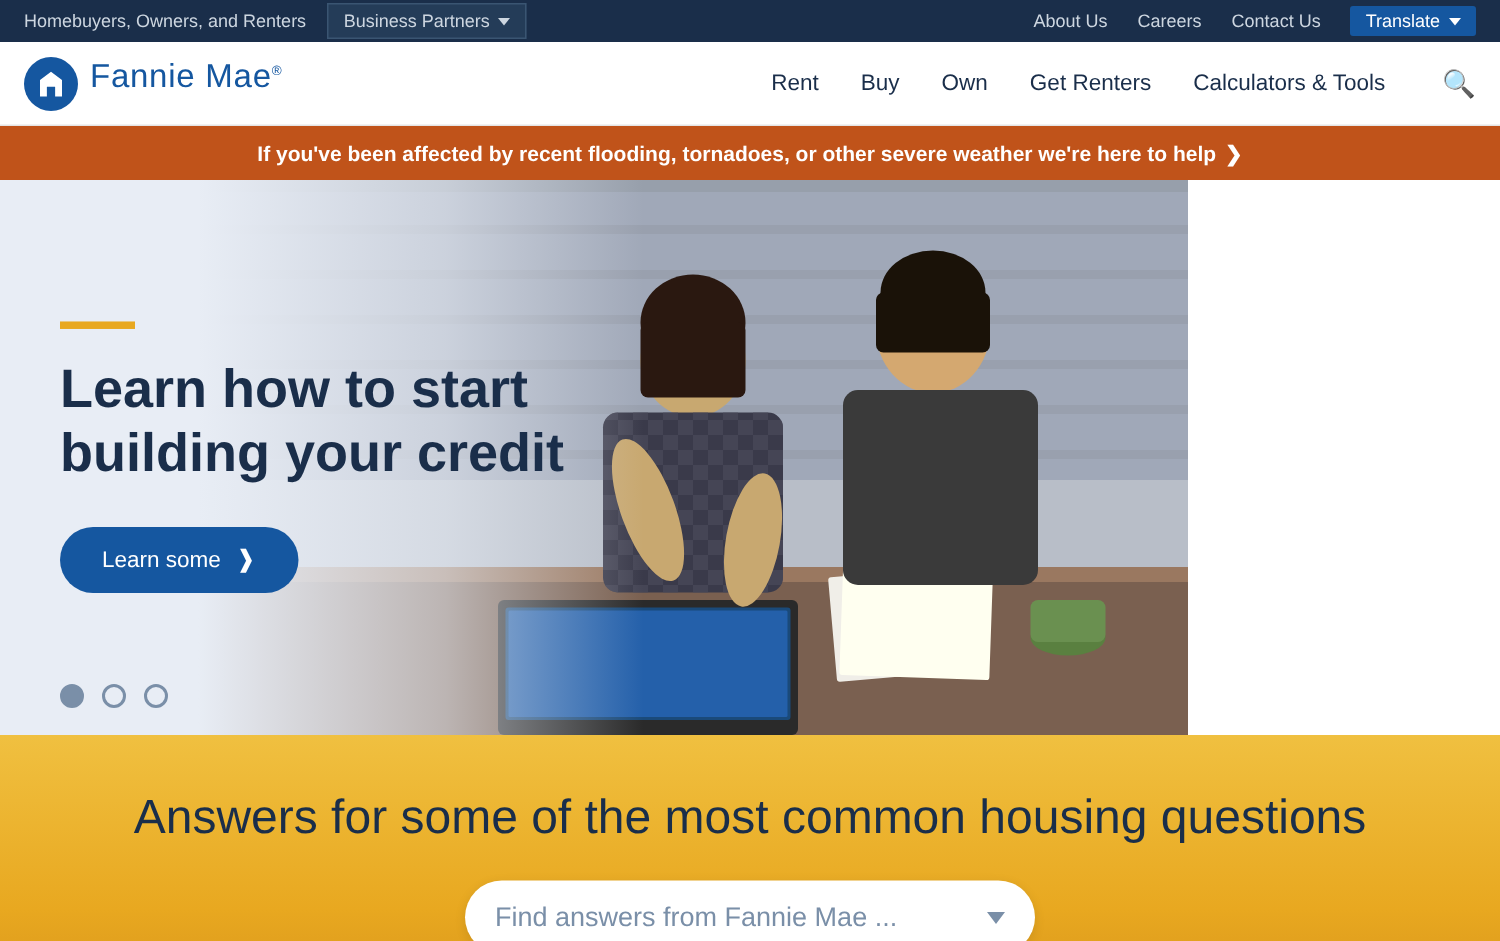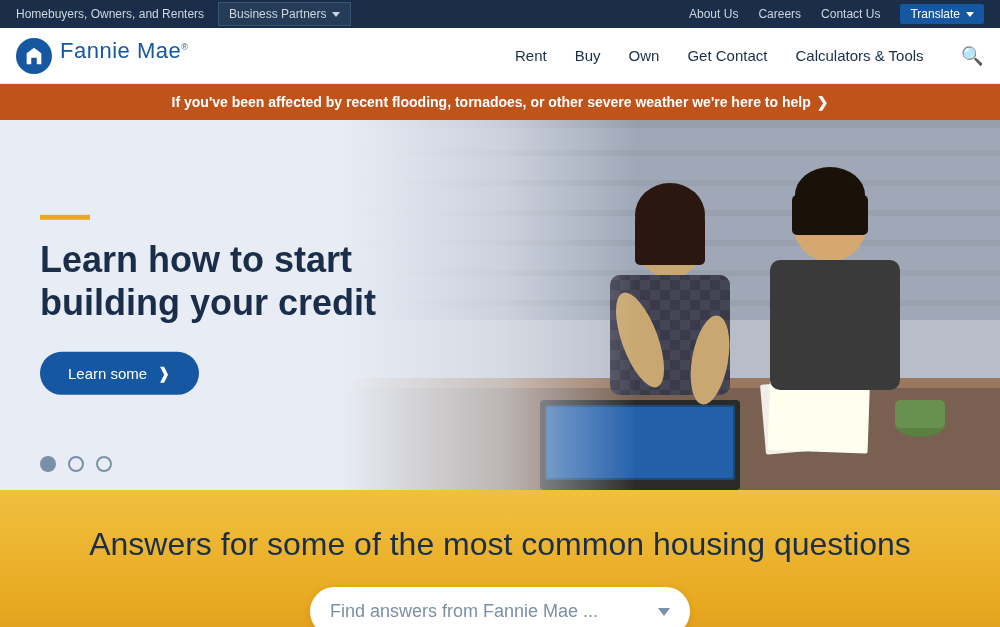--- a/index.html
+++ b/index.html
@@ -146,21 +146,21 @@
     }
     .alert-banner a {
       color: #fff;
       text-decoration: none;
       cursor: pointer;
     }
 
     
     .hero {
       position: relative;
-      width: 1000px;
+      width: 792px;
       height: 370px;
       background: linear-gradient(to right, #e8edf5 38%, #b0b8c8 60%, #8090a8 100%);
       overflow: hidden;
     }
 
     .hero-content {
       position: absolute;
       left: 40px;
       top: 50%;
       transform: translateY(-50%);
@@ -290,21 +290,21 @@
       </svg>
     </div>
     <span class="logo-text">
       <span>Fannie Mae</span><span class="logo-tm">®</span>
     </span>
   </div>
   <div class="nav-links">
     <a class="nav-link">Rent</a>
     <a class="nav-link">Buy</a>
     <a class="nav-link">Own</a>
-    <a class="nav-link">Get Contact</a>
+    <a class="nav-link">Get Renters</a>
     <a class="nav-link">Calculators &amp; Tools</a>
     <span class="search-icon">🔍</span>
   </div>
 </nav>
 
 <div class="alert-banner">
   <span>If you've been affected by recent flooding, tornadoes, or other severe weather we're here to help</span>
   <a>❯</a>
 </div>
 

